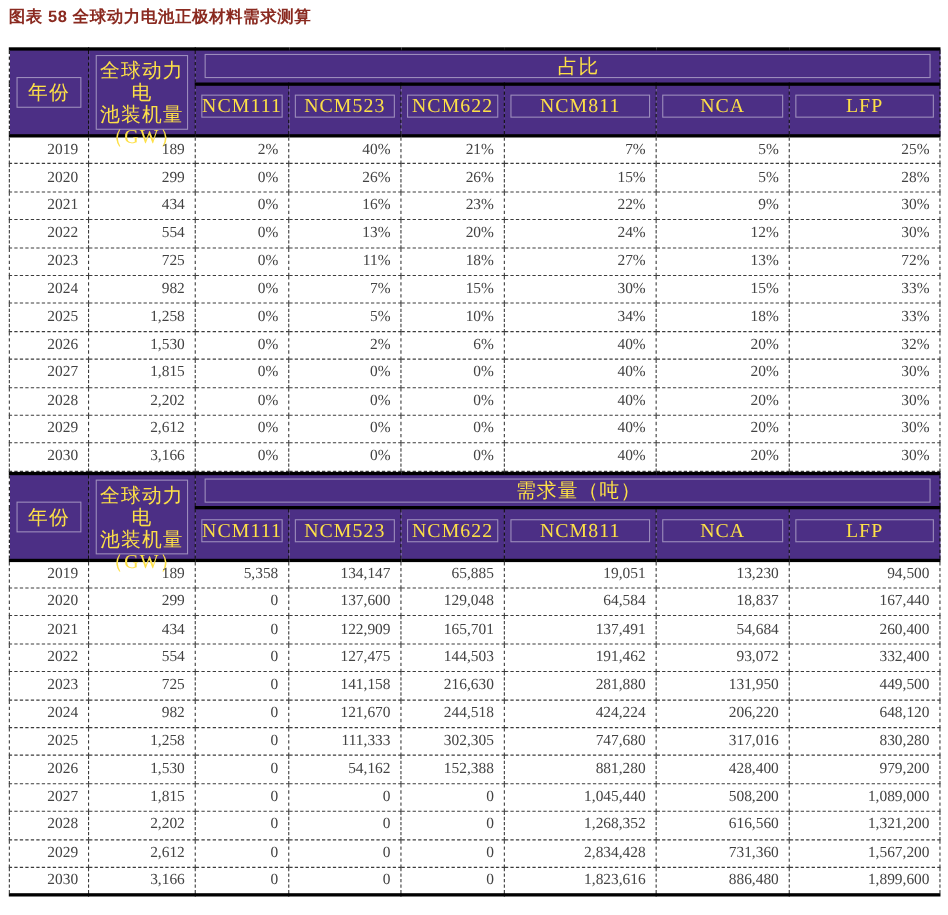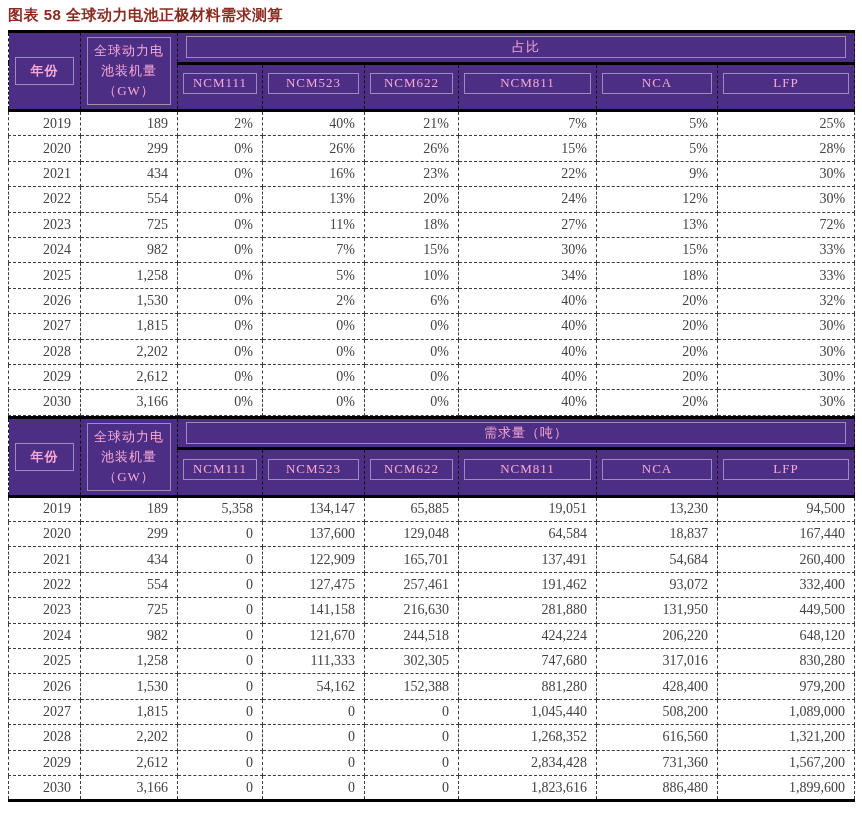--- a/index.html
+++ b/index.html
@@ -12,46 +12,46 @@
   *{box-sizing:border-box;}
   html,body{margin:0;padding:0;background:#fff;}
   body{
     width:862px;height:832px;overflow:hidden;
     font-family:"Liberation Serif","DejaVu Serif",serif;
   }
   .page{padding:6px 8px 0 8px;}
   .fig-title{
     font-family:"Liberation Sans","DejaVu Sans",sans-serif;
     font-size:15px;font-weight:bold;color:var(--title);
-    margin:0 0 5px 0;letter-spacing:.5px;
+    margin:0 0 18px 0;letter-spacing:.5px;
   }
   table{
     border-collapse:collapse;table-layout:fixed;width:846px;
     border-left:1px dashed var(--grid);border-right:1px dashed var(--grid);
     border-top:3px solid #000;
   }
   .tbl-last table{border-bottom:3px solid #000;}
   col.c-year{width:72px;} col.c-gw{width:97px;}
   col.c-m1{width:85px;} col.c-m2{width:102px;} col.c-m3{width:94px;}
   col.c-m4{width:138px;} col.c-m5{width:121px;} col.c-m6{width:137px;}
   thead th{
-    background:var(--header-bg);color:#f9a8d4;font-weight:normal;
+    background:var(--header-bg);color:#fde047;font-weight:normal;
     border-left:1px dashed #101010;border-right:1px dashed #101010;
-    padding:0;font-size:13px;vertical-align:middle;
+    padding:0;font-size:18px;vertical-align:middle;
   }
   thead th.h-year,thead th.h-gw{border-bottom:3px solid #000;}
   tr.group-row th{height:30px;}
   tr.group-row th.h-group{border-bottom:3px solid #000;}
   tr.sub-row th{height:46px;border-top:none;border-bottom:3px solid #000;}
   .hbox{
     border:1px solid rgba(255,255,255,.45);
     display:flex;align-items:center;justify-content:center;
     letter-spacing:1px;
   }
-  .h-year .hbox{height:28px;margin:24px 6px;font-weight:bold;}
+  .h-year .hbox{height:28px;margin:24px 6px;}
   .h-gw .hbox{height:68px;margin:4px 6px;flex-direction:column;justify-content:space-around;padding:3px 0;}
   .h-gw .hbox span{display:block;line-height:20px;}
   .h-group .hbox{height:22px;margin:3px 8px;padding-left:20px;}
   tr.sub-row th .hbox{height:21px;margin:4px 5px 11px 5px;}
   tbody td{
     border:1px dashed var(--grid);
     height:25.4px;padding:0 9px 0 0;
     text-align:right;font-size:14px;color:var(--cell-text);
     white-space:nowrap;overflow:hidden;
   }
@@ -319,21 +319,21 @@
             <td>165,701</td>
             <td>137,491</td>
             <td>54,684</td>
             <td>260,400</td>
           </tr>
           <tr>
             <td>2022</td>
             <td>554</td>
             <td>0</td>
             <td>127,475</td>
-            <td>257,461</td>
+            <td>144,503</td>
             <td>191,462</td>
             <td>93,072</td>
             <td>332,400</td>
           </tr>
           <tr>
             <td>2023</td>
             <td>725</td>
             <td>0</td>
             <td>141,158</td>
             <td>216,630</td>

